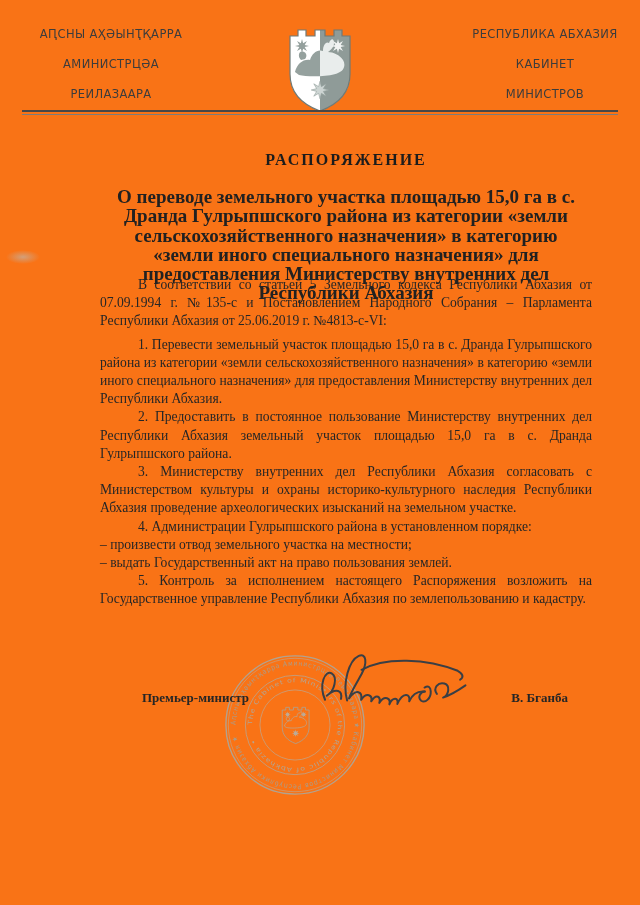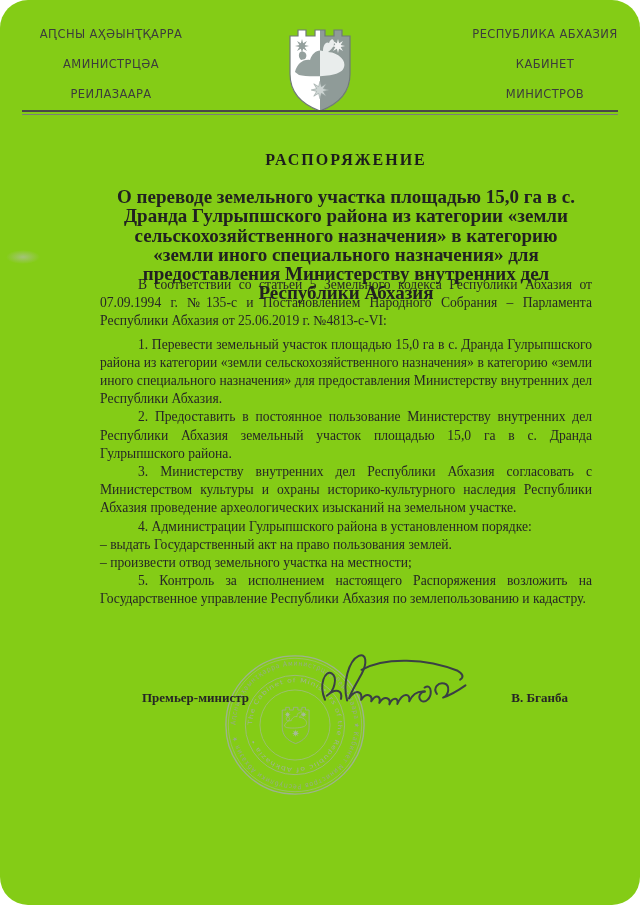--- a/index.html
+++ b/index.html
@@ -1,17 +1,17 @@
 <!DOCTYPE html>
 <html><head>
 <meta charset="utf-8">
 <style>
   html,body{margin:0;padding:0;background:#ffffff;}
-  .page{position:relative;width:640px;height:905px;background:#84cc16;overflow:hidden;
-        font-family:"Liberation Serif","DejaVu Serif",serif;color:#262626;border-radius:28px;}
+  .page{position:relative;width:640px;height:905px;background:#f97316;overflow:hidden;
+        font-family:"Liberation Serif","DejaVu Serif",serif;color:#262626;}
   
   .hdr-col{position:absolute;top:28px;text-align:center;
            font-family:"DejaVu Sans","Liberation Sans",sans-serif;
            font-size:11.5px;line-height:12px;color:#3c3c3c;letter-spacing:.4px;}
   .hdr-col div{margin-bottom:18px;}
   .hdr-left{left:28px;width:166px;}
   .hdr-right{left:460px;width:170px;}
   .emblem{position:absolute;left:287px;top:26px;}
   .rule{position:absolute;left:22px;top:110px;width:596px;height:2px;
         border-top:2.5px solid #474747;border-bottom:1px solid #7c7c7c;}
@@ -90,22 +90,22 @@
 
   <div class="title">РАСПОРЯЖЕНИЕ</div>
   <div class="subject">О переводе земельного участка площадью 15,0 га в с. Дранда Гулрыпшского района из категории «земли сельскохозяйственного назначения» в категорию «земли иного специального назначения» для предоставления Министерству внутренних дел Республики Абхазия</div>
 
   <div class="bodytext">
     <p class="intro ind">В соответствии со статьей 5 Земельного кодекса Республики Абхазия от 07.09.1994 г. №135-с и Постановлением Народного Собрания – Парламента Республики Абхазия от 25.06.2019 г. №4813-с-VI:</p>
     <p class="ind">1. Перевести земельный участок площадью 15,0 га в с. Дранда Гулрыпшского района из категории «земли сельскохозяйственного назначения» в категорию «земли иного специального назначения» для предоставления Министерству внутренних дел Республики Абхазия.</p>
     <p class="ind">2. Предоставить в постоянное пользование Министерству внутренних дел Республики Абхазия земельный участок площадью 15,0 га в с. Дранда Гулрыпшского района.</p>
     <p class="ind">3. Министерству внутренних дел Республики Абхазия согласовать с Министерством культуры и охраны историко-культурного наследия Республики Абхазия проведение археологических изысканий на земельном участке.</p>
     <p class="ind">4. Администрации Гулрыпшского района в установленном порядке:</p>
+    <p>– произвести отвод земельного участка на местности;</p>
     <p>– выдать Государственный акт на право пользования землей.</p>
-    <p>– произвести отвод земельного участка на местности;</p>
     <p class="ind">5. Контроль за исполнением настоящего Распоряжения возложить на Государственное управление Республики Абхазия по землепользованию и кадастру.</p>
   </div>
 
   <svg class="stamp" width="146" height="146" viewBox="0 0 150 150">
     <circle cx="75" cy="75" r="71" fill="none" stroke="#a3adaa" stroke-width="1.4"></circle>
     <circle cx="75" cy="75" r="68.5" fill="none" stroke="#acb6b3" stroke-width=".6"></circle>
     <circle cx="75" cy="75" r="51" fill="none" stroke="#a8b2af" stroke-width=".8"></circle>
     <circle cx="75" cy="75" r="36" fill="none" stroke="#acb6b3" stroke-width=".7"></circle>
     <path id="ringO" fill="none" d="M75,75 m-61,0 a61,61 0 1,1 122,0 a61,61 0 1,1 -122,0"></path>
     <path id="ringI" fill="none" d="M75,75 m-44,0 a44,44 0 1,1 88,0 a44,44 0 1,1 -88,0"></path>

